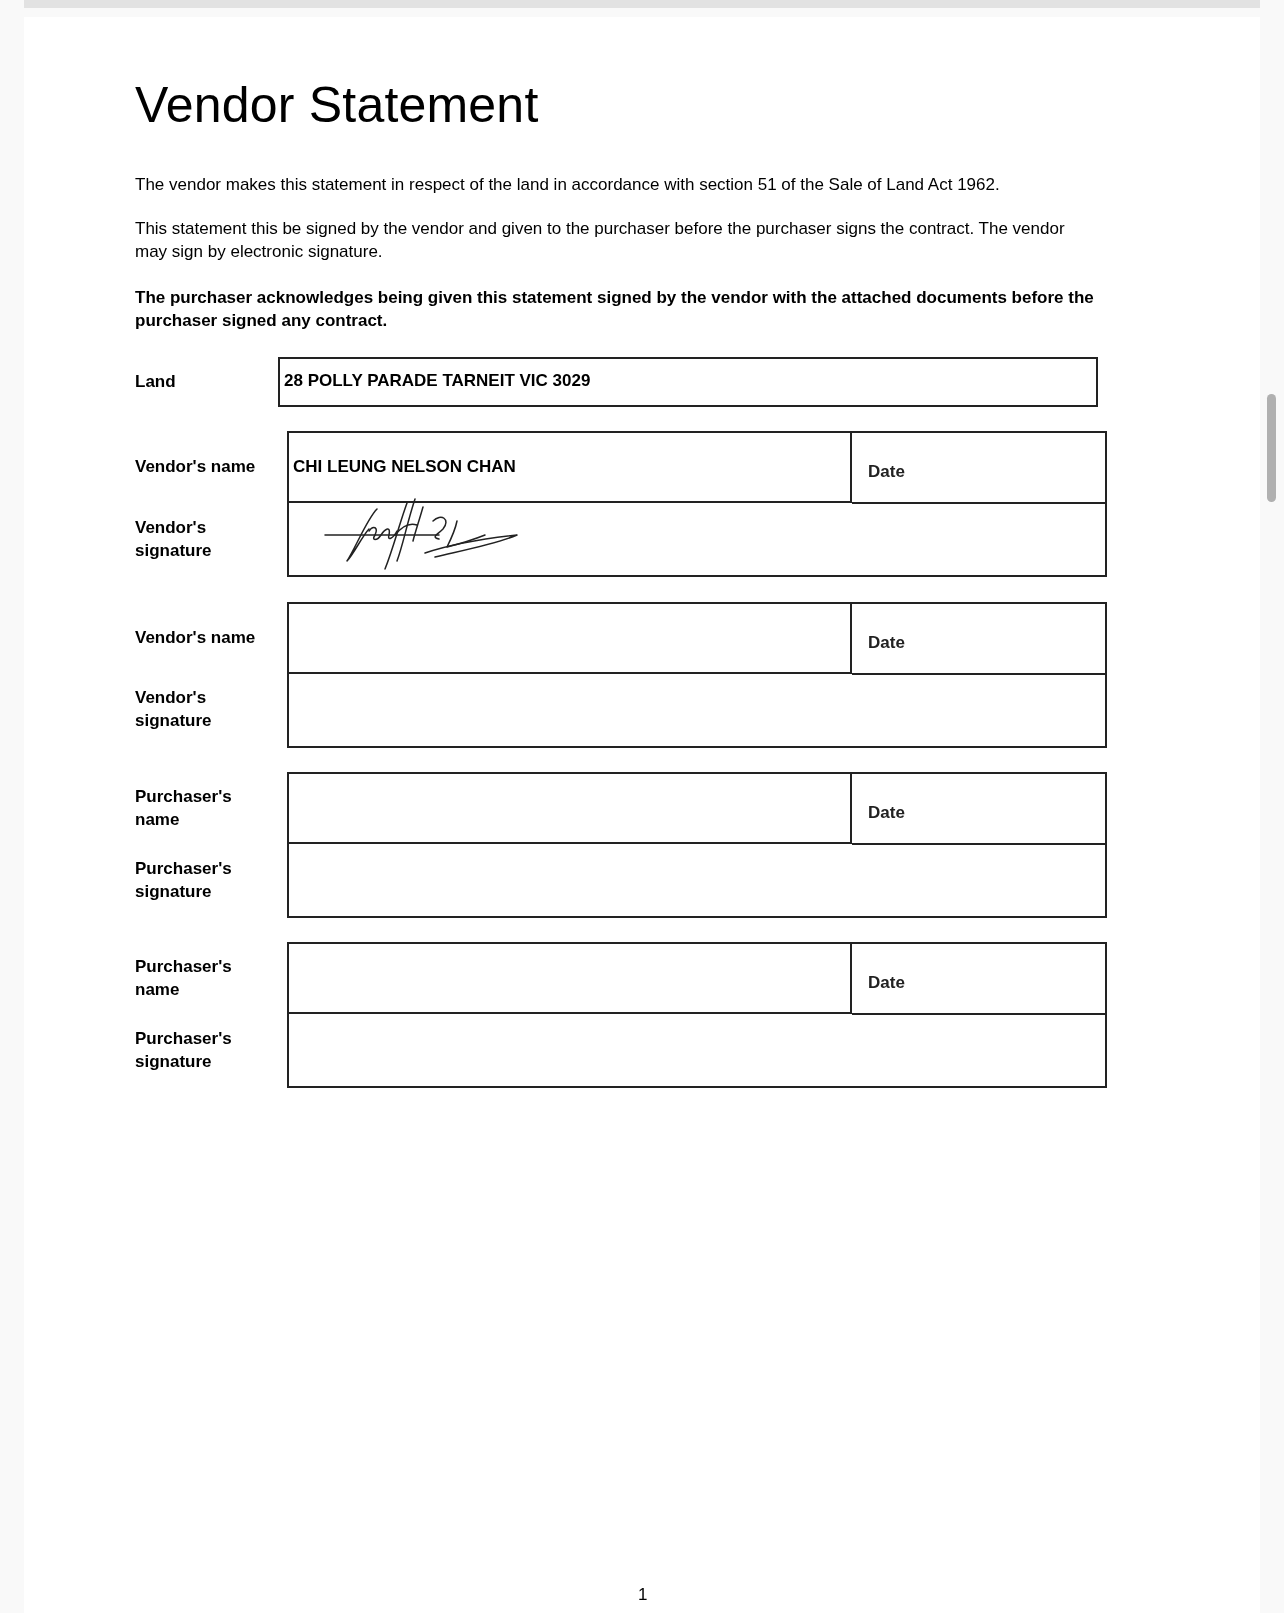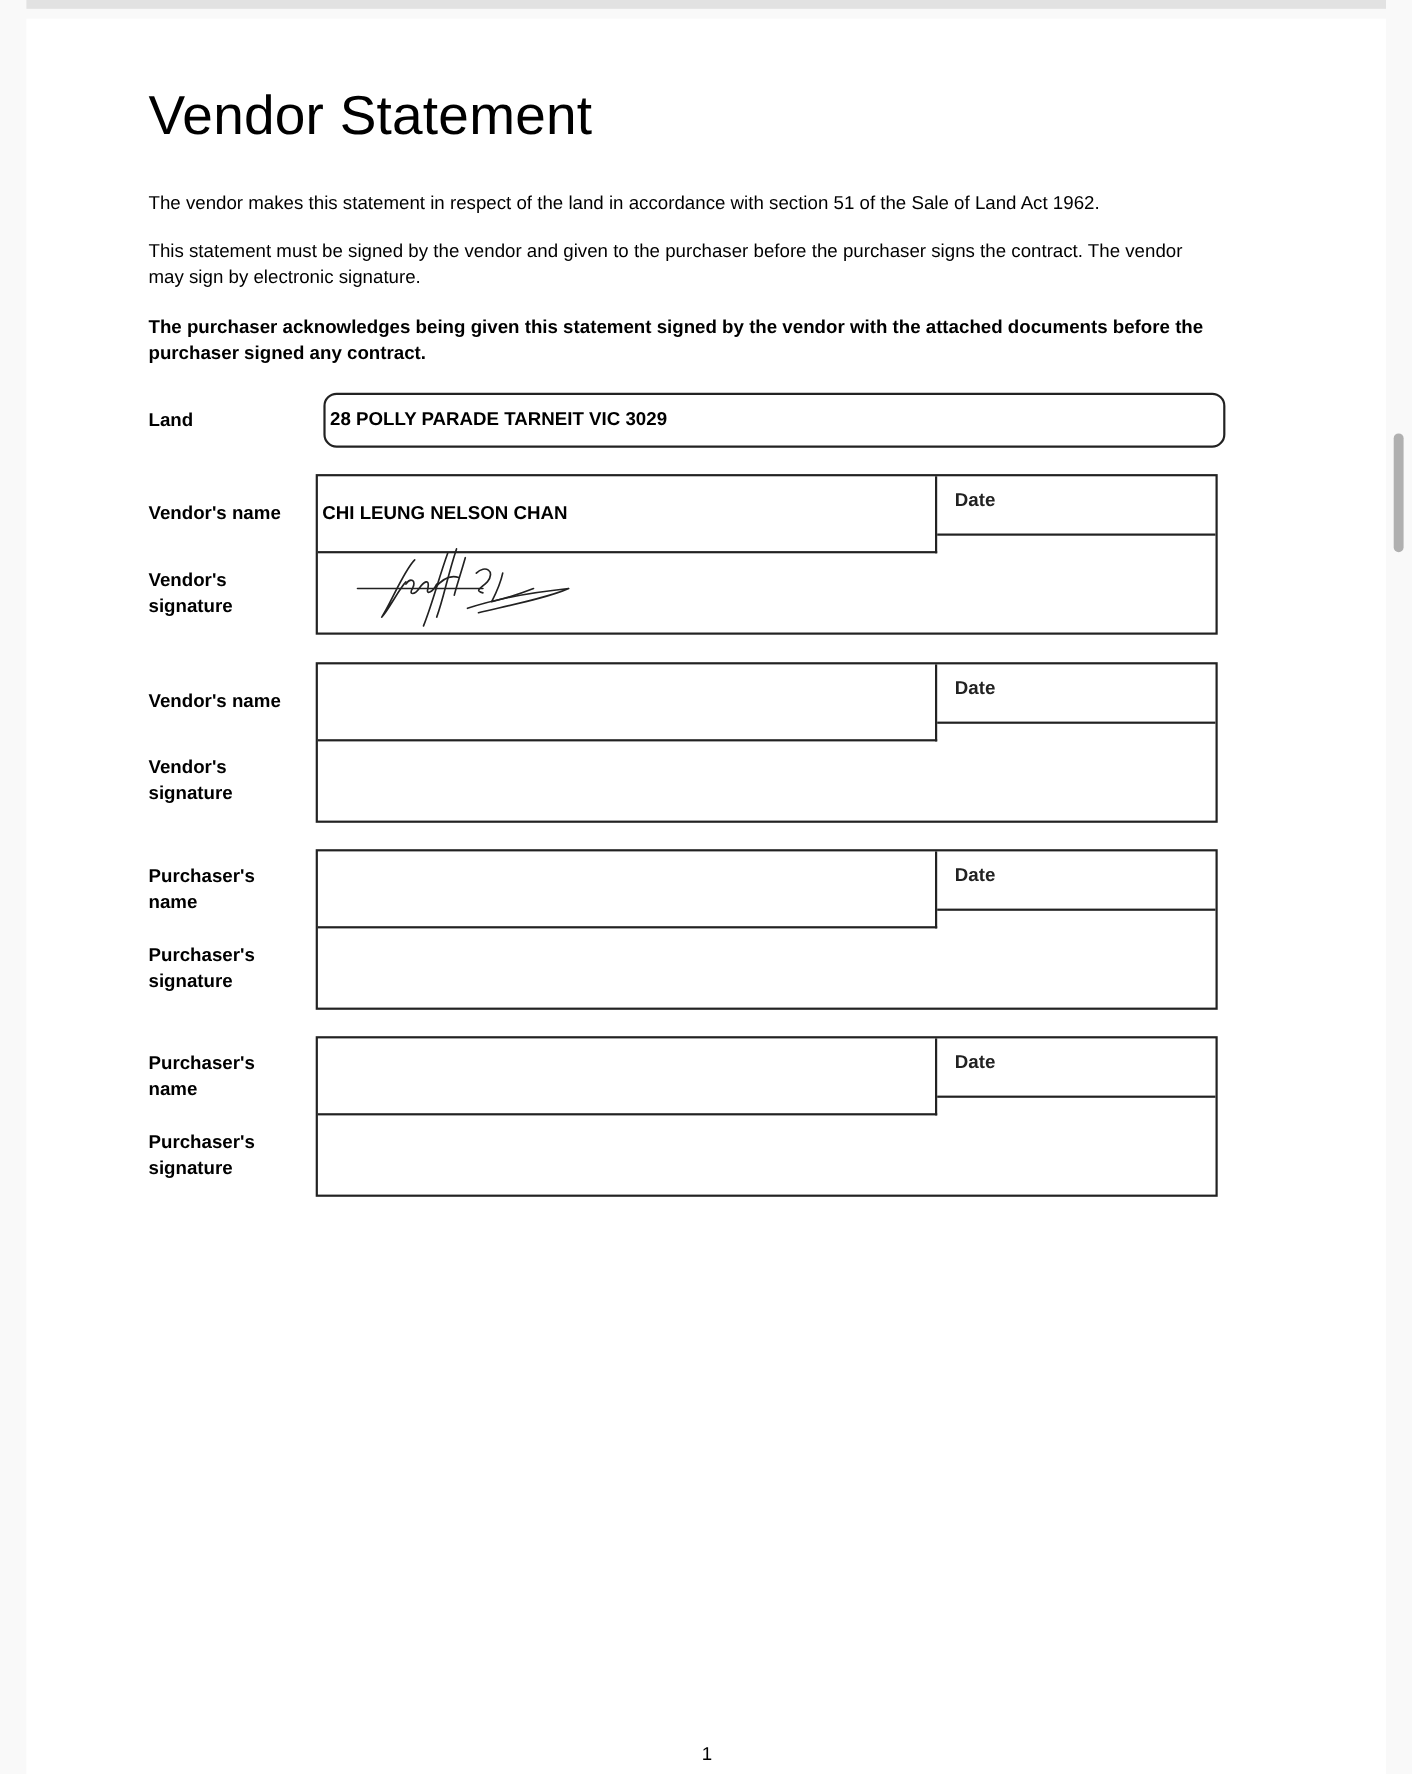--- a/index.html
+++ b/index.html
@@ -9,44 +9,44 @@
     .page { position: absolute; left: 24px; top: 17px; width: 1236px; height: 1596px; background: #fff; }
     .scroll-track { position: absolute; left: 1260px; top: 0; width: 24px; height: 1613px; background: #f9f9f9; }
     .scroll-thumb { position: absolute; left: 1267px; top: 394px; width: 9px; height: 108px; background: #b0b0b0; border-radius: 5px; }
     .title { position: absolute; left: 135px; top: 76px; font-size: 50px; font-weight: normal; letter-spacing: 0.2px; }
     .para { position: absolute; left: 135px; width: 960px; font-size: 17px; line-height: 23px; }
     .p1 { top: 173px; }
     .p2 { top: 217px; }
     .p3 { top: 286px; font-weight: bold; }
     .label { position: absolute; left: 135px; font-size: 17px; font-weight: bold; line-height: 23px; }
     .box { position: absolute; border: 2px solid #222; background: #fff; }
-    .land-box { left: 294px; top: 357px; width: 820px; height: 50px; border-radius: 12px; }
+    .land-box { left: 278px; top: 357px; width: 820px; height: 50px; }
     .land-value { position: absolute; left: 4px; top: 12px; font-size: 17px; font-weight: bold; }
     .group { position: absolute; left: 287px; width: 820px; height: 146px; border: 2px solid #222; }
     .g-name { position: absolute; left: 0; top: 0; width: 563px; height: 70px; border-right: 2px solid #222; border-bottom: 2px solid #222; padding-left: 12px; }
-    .g-date { position: absolute; left: 563px; top: 0; right: 0; height: 54px; border-bottom: 2px solid #222; }
+    .g-date { position: absolute; left: 563px; top: 17px; right: 0; height: 54px; border-bottom: 2px solid #222; }
     .g-date-label { position: absolute; left: 16px; top: 12px; font-size: 17px; font-weight: bold; color: #222; }
     .g-sig { position: absolute; left: 0; top: 70px; right: 0; bottom: 0; }
     .g-name-value { position: absolute; left: 4px; top: 24px; font-size: 17px; font-weight: bold; }
     .signature { position: absolute; left: 30px; top: -8px; width: 230px; height: 80px; }
     .page-number { position: absolute; left: 638px; top: 1585px; font-size: 17px; }
   </style>
 </head>
 <body>
 
 <div class="top-bar"></div>
 <div class="scroll-track"></div>
 <div class="scroll-thumb"></div>
 
 <div class="page"></div>
 
 <h1 class="title">Vendor Statement</h1>
 
 <p class="para p1">The vendor makes this statement in respect of the land in accordance with section 51 of the Sale of Land Act 1962.</p>
-<p class="para p2">This statement must be signed by the vendor and given to the purchaser before the purchaser signs the contract. The vendor may sign by electronic signature.</p>
+<p class="para p2">This statement this be signed by the vendor and given to the purchaser before the purchaser signs the contract. The vendor may sign by electronic signature.</p>
 <p class="para p3">The purchaser acknowledges being given this statement signed by the vendor with the attached documents before the purchaser signed any contract.</p>
 
 <div class="label" style="top:370px;">Land</div>
 <div class="box land-box">
   <span class="land-value">28 POLLY PARADE TARNEIT VIC 3029</span>
 </div>
 
 <div class="label" style="top:455px;">Vendor's name</div>
 <div class="label" style="top:516px; width:90px;">Vendor's signature</div>
 <div class="group" style="top:431px;">

